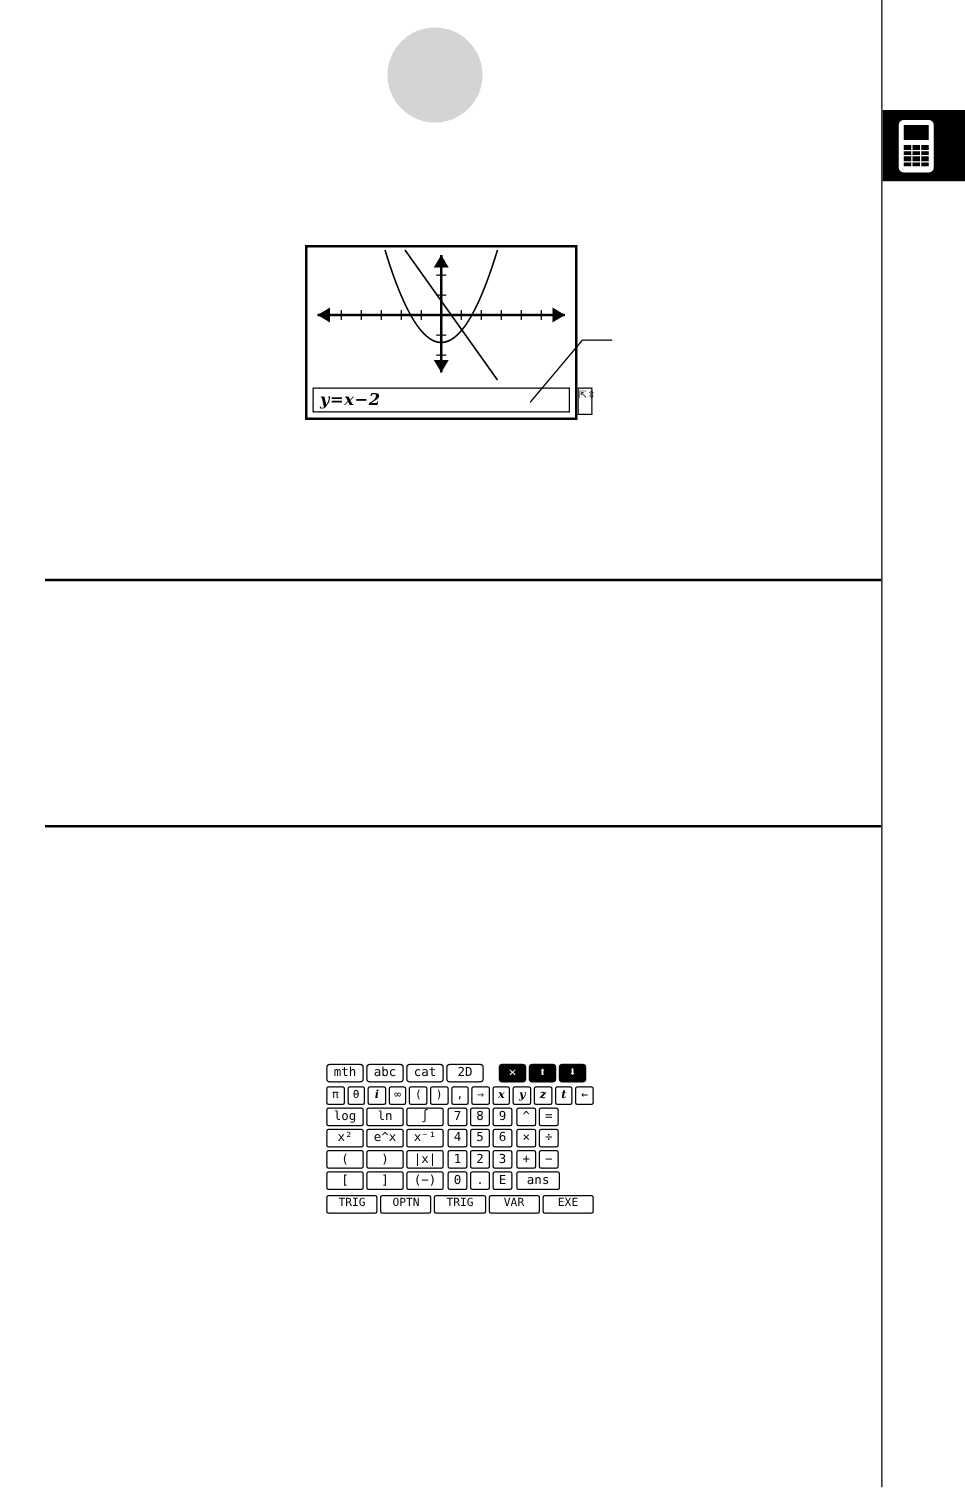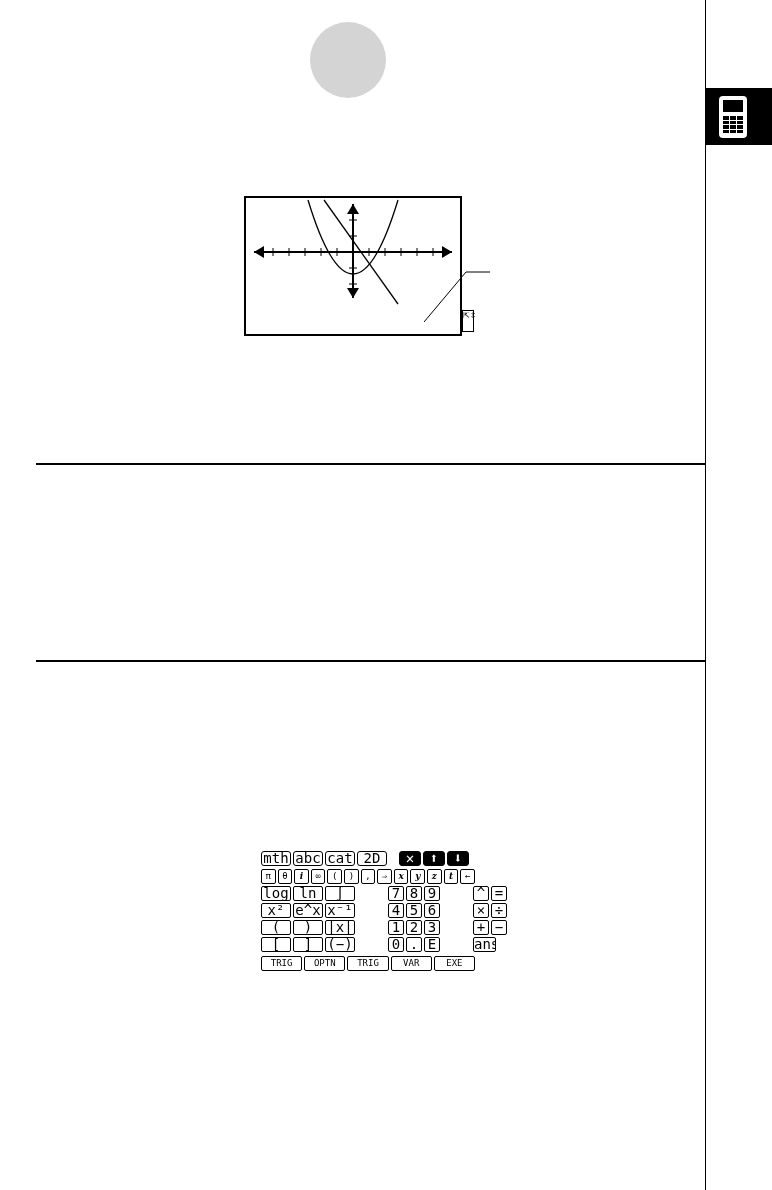--- a/index.html
+++ b/index.html
@@ -166,42 +166,42 @@
     align-items: stretch;
     margin-bottom: 2px;
   }
   .kb-key {
     border: 1px solid #000000;
     background: #ffffff;
     box-sizing: border-box;
     height: 15px;
     line-height: 13px;
     text-align: center;
-    font-size: 14px;
+    font-size: 10px;
     margin-right: 2px;
     border-radius: 2px;
     white-space: nowrap;
     overflow: hidden;
   }
   .kb-key:last-child { margin-right: 0; }
 
   .row-tabs .kb-key { width: 30px; height: 15px; border-radius: 3px; }
   .row-tabs .spacer { width: 10px; }
   .row-tabs .kb-key.sm { width: 22px; }
   .row-tabs .kb-key.inv { background: #000000; color: #ffffff; }
 
   .row-sym { margin-top: 3px; }
   .row-sym .kb-key { width: 15px; font-size: 9px; }
   .row-sym .kb-key.ital {
     font-family: "DejaVu Serif", serif;
     font-style: italic;
     font-weight: bold;
   }
 
-  .kb-main { display: flex; margin-top: 1px; gap: 30px; }
+  .kb-main { display: flex; margin-top: 1px; }
   .kb-left .kb-key { width: 30px; height: 15px; }
   .kb-mid  { margin-left: 3px; }
   .kb-mid .kb-key { width: 16px; height: 15px; }
   .kb-right { margin-left: 3px; }
   .kb-right .kb-key { width: 16px; height: 15px; }
 
   .row-bottom { margin-top: 2px; }
   .row-bottom .kb-key { width: 56px; height: 15px; font-size: 9px; }
 </style>
 </head>
@@ -262,20 +262,23 @@
         <line x1="103" y1="70" x2="111" y2="70"></line>
         <line x1="103" y1="86" x2="111" y2="86"></line>
       </g>
 
       <path d="M 62 2 Q 107 150 152 2" fill="none" stroke="#000" stroke-width="1.3"></path>
 
       <path d="M 78 2 L 152 106" fill="none" stroke="#000" stroke-width="1.3"></path>
     </svg>
   </div>
 
+  <div class="entry-bar">
+    <span class="entry-text">y=x−2</span>
+  </div>
   <div class="scroll-box">
     <div>⇱⇳</div>
   </div>
 </div>
 
 <div class="callout-line">
   <svg width="66" height="60" viewBox="0 0 66 60">
     <line x1="0" y1="58" x2="42" y2="8" stroke="#000" stroke-width="1"></line>
     <line x1="42" y1="8" x2="66" y2="8" stroke="#000" stroke-width="1"></line>
   </svg>
@@ -368,21 +371,21 @@
       </div>
       <div class="kb-row">
         <div class="kb-key">×</div>
         <div class="kb-key">÷</div>
       </div>
       <div class="kb-row">
         <div class="kb-key">+</div>
         <div class="kb-key">−</div>
       </div>
       <div class="kb-row">
-        <div class="kb-key" style="width:23px">ans</div>
+        <div class="kb-key" style="width:35px">ans</div>
       </div>
     </div>
 
   </div>
 
   <div class="kb-row row-bottom">
     <div class="kb-key">TRIG</div>
     <div class="kb-key">OPTN</div>
     <div class="kb-key">TRIG</div>
     <div class="kb-key">VAR</div>

